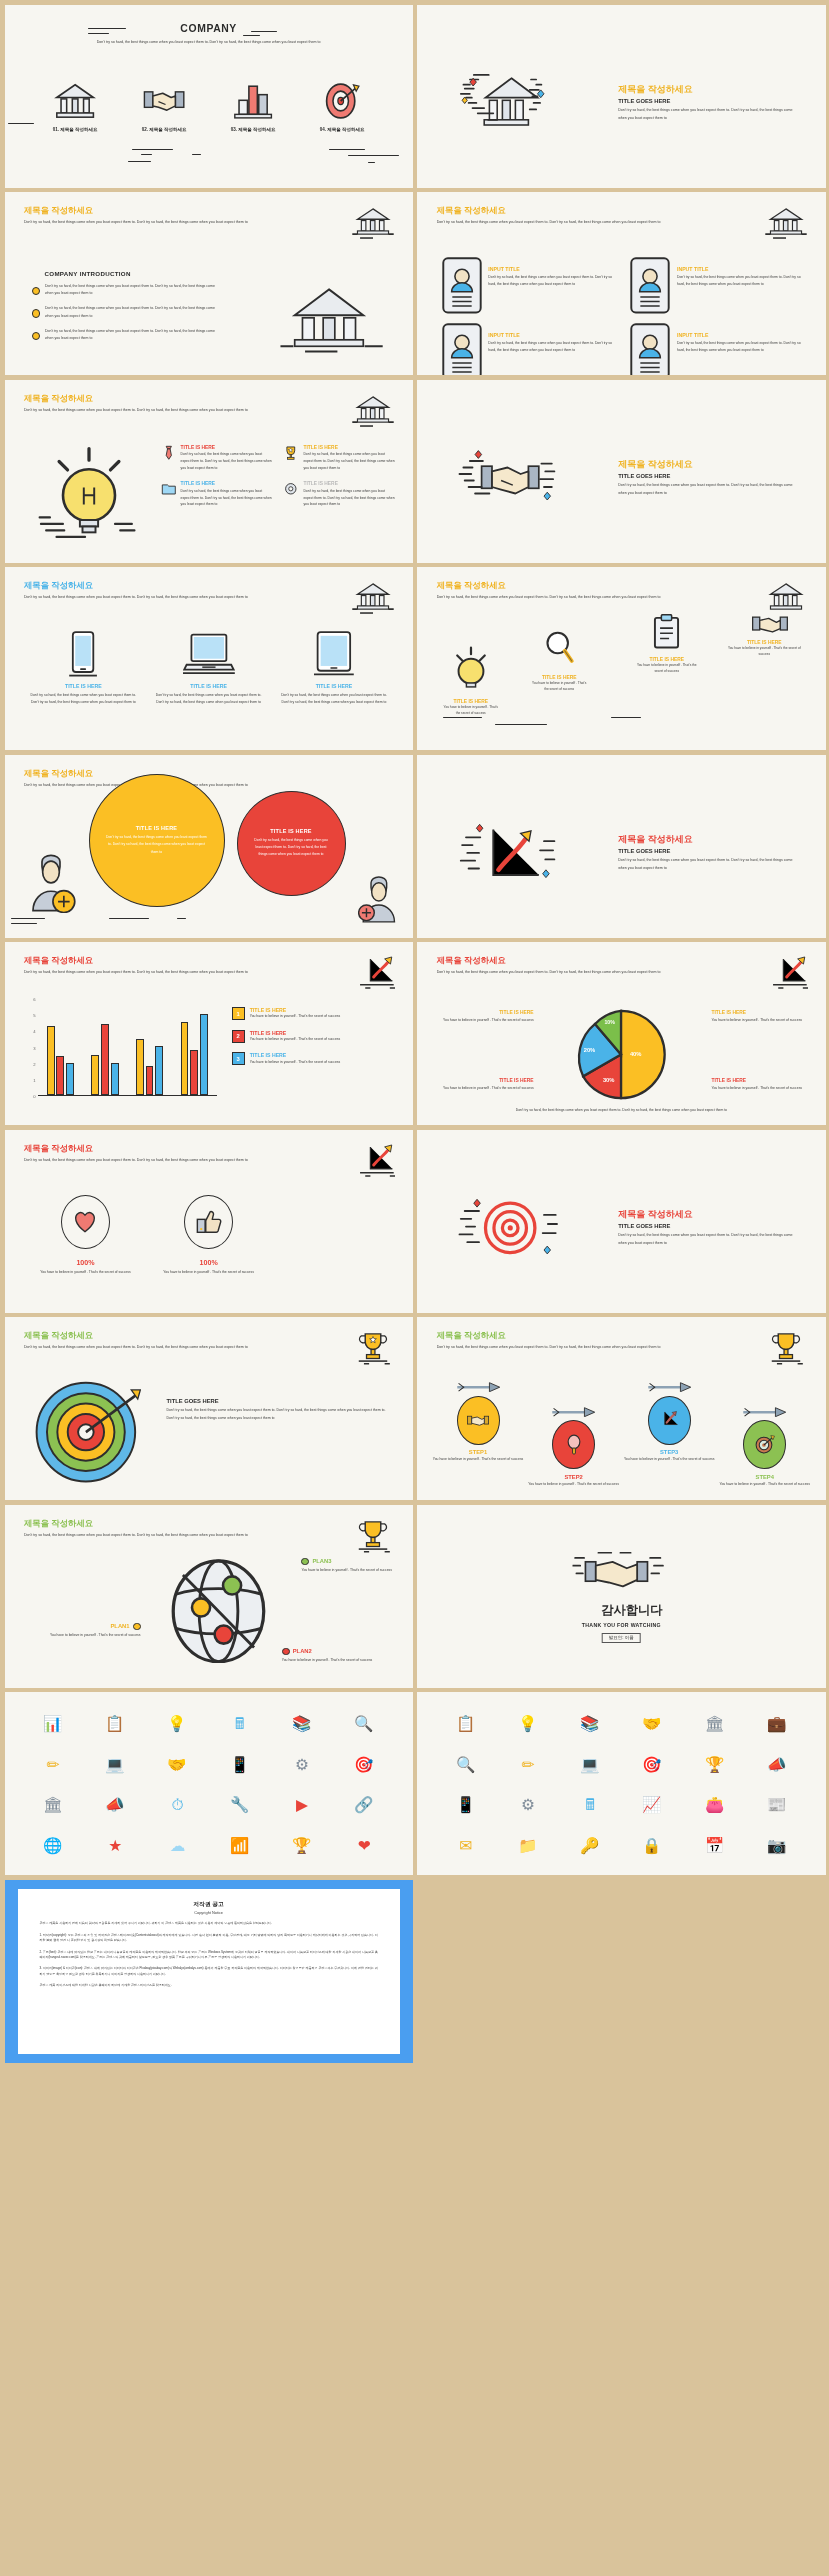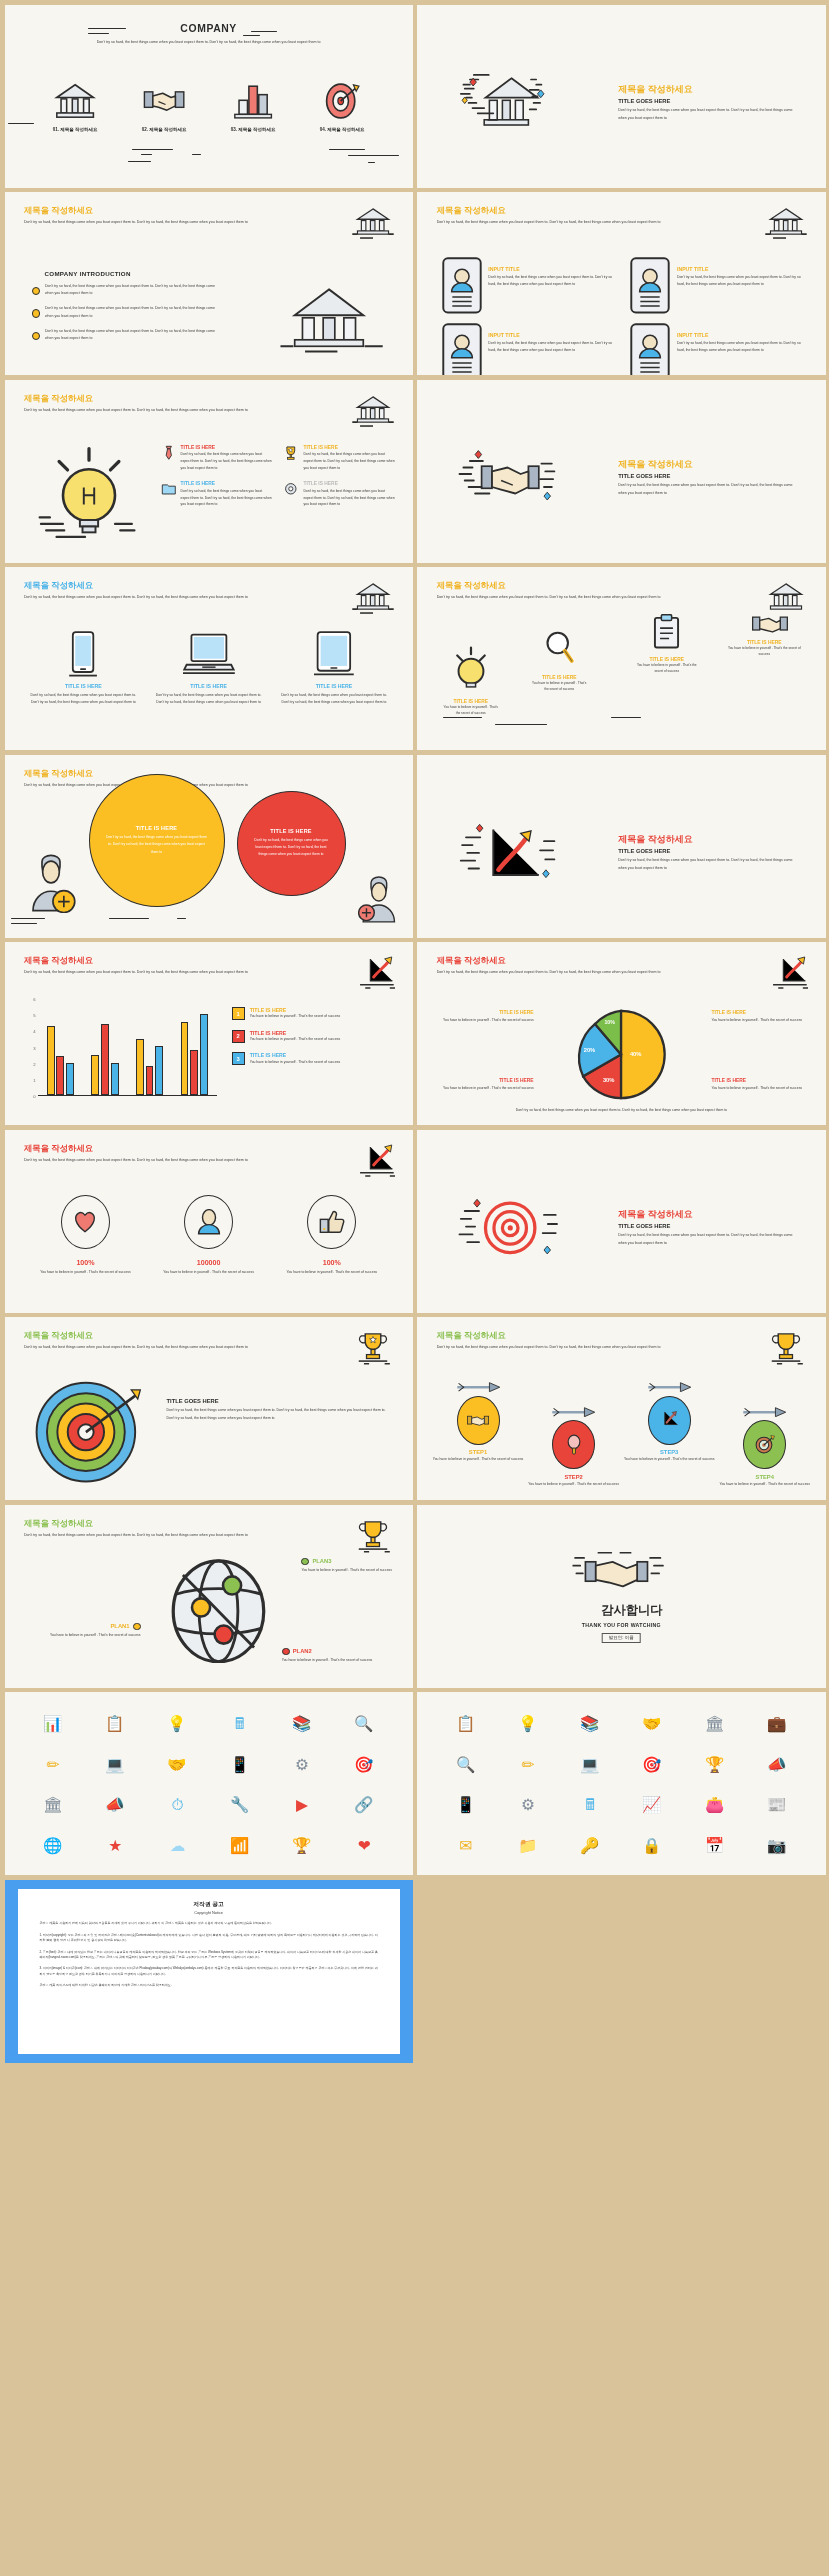--- a/index.html
+++ b/index.html
@@ -838,30 +838,20 @@
         <div class="st-circ">
           <svg width="26" height="23" viewBox="0 0 40 36">
               <path d="M20 34 C 4 22, 2 10, 10 5 C 15 2, 20 8, 20 8 C 20 8, 25 2, 30 5 C 38 10, 36 22, 20 34 Z" fill="#ef7a72" stroke="#2e2e2e" stroke-width="2.2"></path>
             </svg>
         </div>
         <div class="st-num">100%</div>
         <div class="st-p">You have to believe in yourself . That's the secret of success</div>
       </div>
       <div>
         <div class="st-circ">
-          <svg width="26" height="26" viewBox="0 0 40 40">
-              <ellipse cx="20" cy="13" rx="10" ry="12" fill="#f2e2c4" stroke="#2e2e2e" stroke-width="2.2"></ellipse>
-              <path d="M4 38 a16 14 0 0 1 32 0 Z" fill="#4ab3e8" stroke="#2e2e2e" stroke-width="2.2"></path>
-            </svg>
-        </div>
-        <div class="st-num">100000</div>
-        <div class="st-p">You have to believe in yourself . That's the secret of success</div>
-      </div>
-      <div>
-        <div class="st-circ">
           <svg width="26" height="24.6" viewBox="0 0 40 38">
               <rect x="2" y="16" width="12" height="20" fill="#c6ced8" stroke="#2e2e2e" stroke-width="2.2"></rect>
               <circle cx="8" cy="31" r="1.8" fill="#fbbf24"></circle>
               <path d="M15 18 L22 4 a4 4 0 0 1 5 4 l-2 8 h10 a3 3 0 0 1 3 4 l-4 14 a3 3 0 0 1 -3 2 H15 Z" fill="#f2e2c4" stroke="#2e2e2e" stroke-width="2.2" stroke-linejoin="round"></path>
             </svg>
         </div>
         <div class="st-num">100%</div>
         <div class="st-p">You have to believe in yourself . That's the secret of success</div>
       </div>
     </div>

